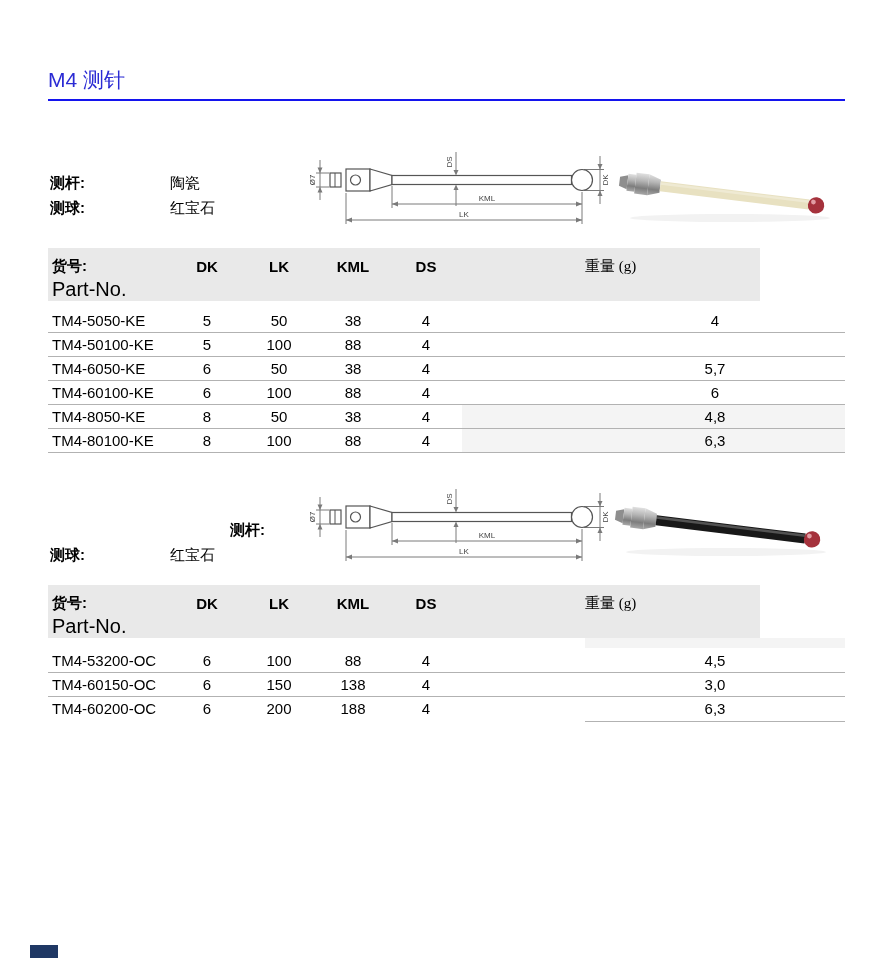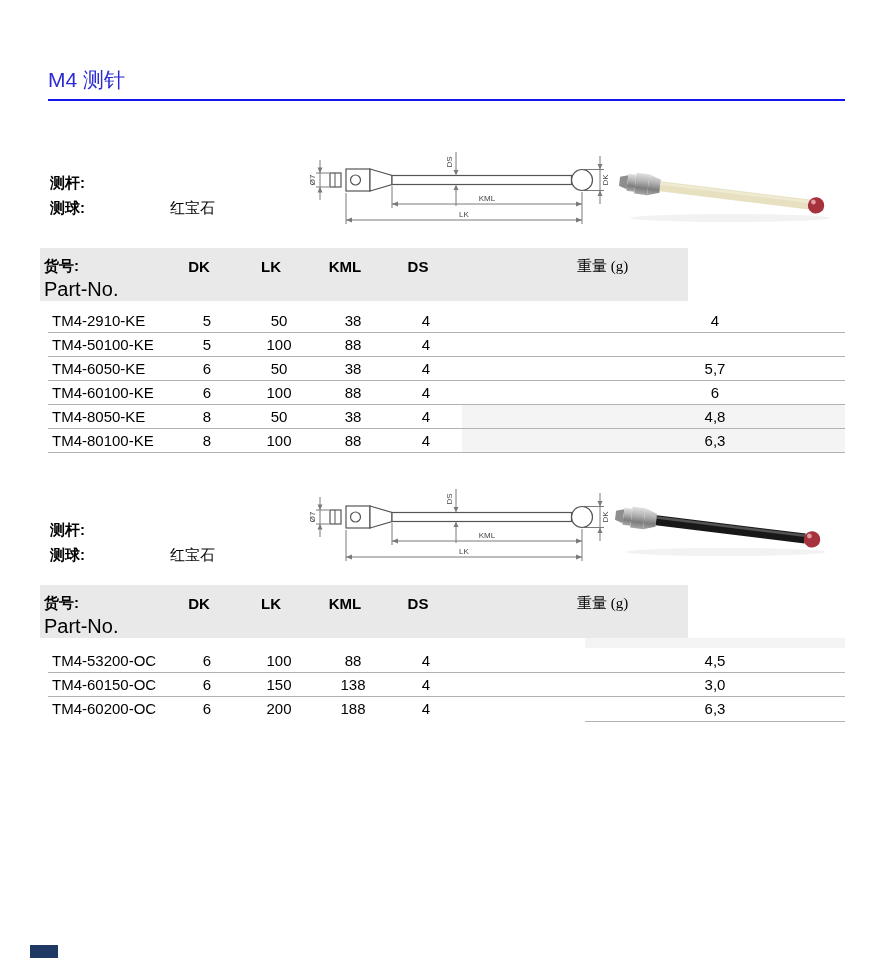--- a/index.html
+++ b/index.html
@@ -6,25 +6,25 @@
     --accent:#2b2bd4; --rule:#1414ee; --header_bg:#e9e9e9;
     --row_line:#b2b2b2; --shade:#f4f4f4; --footer:#1f3864;
   }
   html,body{margin:0;padding:0;background:#fff;}
   .page{position:relative;width:882px;height:977px;background:#fff;overflow:hidden;
         font-family:"Liberation Sans",sans-serif;color:#000;}
   .page-title{position:absolute;left:48px;top:66px;font-size:21px;color:var(--accent);font-weight:500;}
   .title-rule{position:absolute;left:48px;top:99px;width:797px;height:2px;background:var(--rule);}
 
   .specs{position:absolute;width:300px;}
-  .spec-row{display:flex;height:25px;line-height:25px;font-size:15px;}
+  .spec-row{display:flex;height:25px;line-height:25px;font-size:15px;justify-content:flex-end;}
   .spec-label{width:120px;font-weight:bold;}
   .spec-value{flex:1;}
 
-  .thead{position:absolute;left:40px;width:648px;height:53px;background:var(--header_bg);box-sizing:border-box;padding:5px 0 16px 4px;}
+  .thead{position:absolute;left:48px;width:712px;height:53px;background:var(--header_bg);box-sizing:border-box;padding:5px 0 16px 4px;}
   .hgrid{display:grid;grid-template-columns:120px 70px 74px 74px 72px 123px 260px;align-items:center;height:26px;}
   .hcell{font-size:15px;font-weight:bold;}
   .hc-num{text-align:center;}
   .hc-weight{font-weight:normal;font-family:"Liberation Serif",serif;font-size:15px;}
   .hrow2{height:21px;line-height:21px;font-size:20px;}
 
   .trows{position:absolute;left:48px;width:797px;}
   .trow{display:grid;grid-template-columns:124px 70px 74px 74px 72px 123px 260px;height:23px;line-height:23px;
         border-bottom:1px solid var(--row_line);font-size:15px;}
   .c-part{text-align:left;padding-left:4px;}
@@ -47,20 +47,21 @@
 
 <div class="page">
 
   <div class="page-title">M4 测针</div>
   <div class="title-rule"></div>
 
   <div class="specs" style="left:50px;top:170px;">
 
       <div class="spec-row">
         <span class="spec-label">测杆:</span>
+        <span class="spec-value">陶瓷</span>
       </div>
 
       <div class="spec-row">
         <span class="spec-label">测球:</span>
         <span class="spec-value">红宝石</span>
       </div>
     </div>
 
   <svg class="diagram" style="left:308px;top:142px;" width="302" height="88" viewBox="0 0 302 88">
     <g stroke="#7a7a7a" stroke-width="1" fill="none">
@@ -139,21 +140,21 @@
       <span class="hcell hc-num">DS</span>
       <span></span>
       <span class="hcell hc-weight">重量 (g)</span>
     </div>
     <div class="hrow2">Part-No.</div>
   </div>
 
   <div class="trows" id="t1rows" style="top:309px;">
 
       <div class="trow">
-        <span class="c-part">TM4-2910-KE</span>
+        <span class="c-part">TM4-5050-KE</span>
         <span class="c-num">5</span>
         <span class="c-num">50</span>
         <span class="c-num">38</span>
         <span class="c-num">4</span>
         <span class="c-spacer"></span>
         <span class="c-weight">4</span>
       </div>
 
       <div class="trow">
         <span class="c-part">TM4-50100-KE</span>

